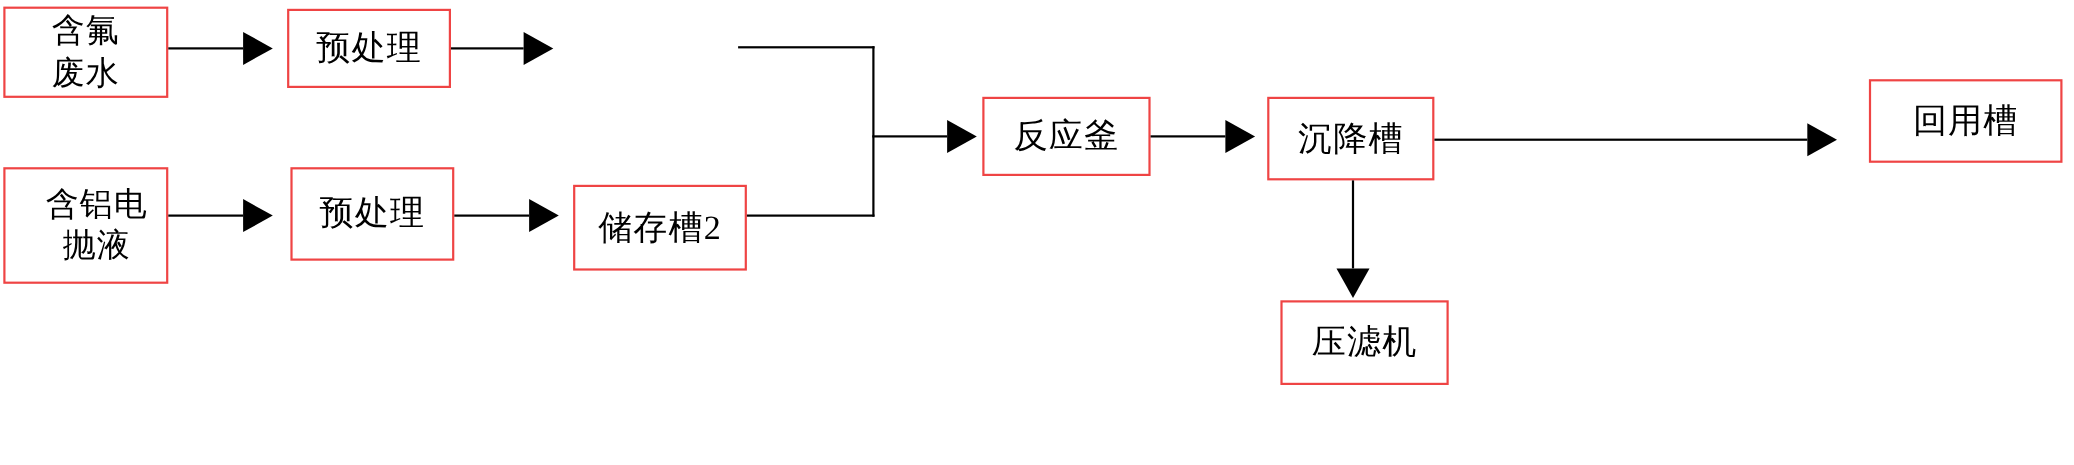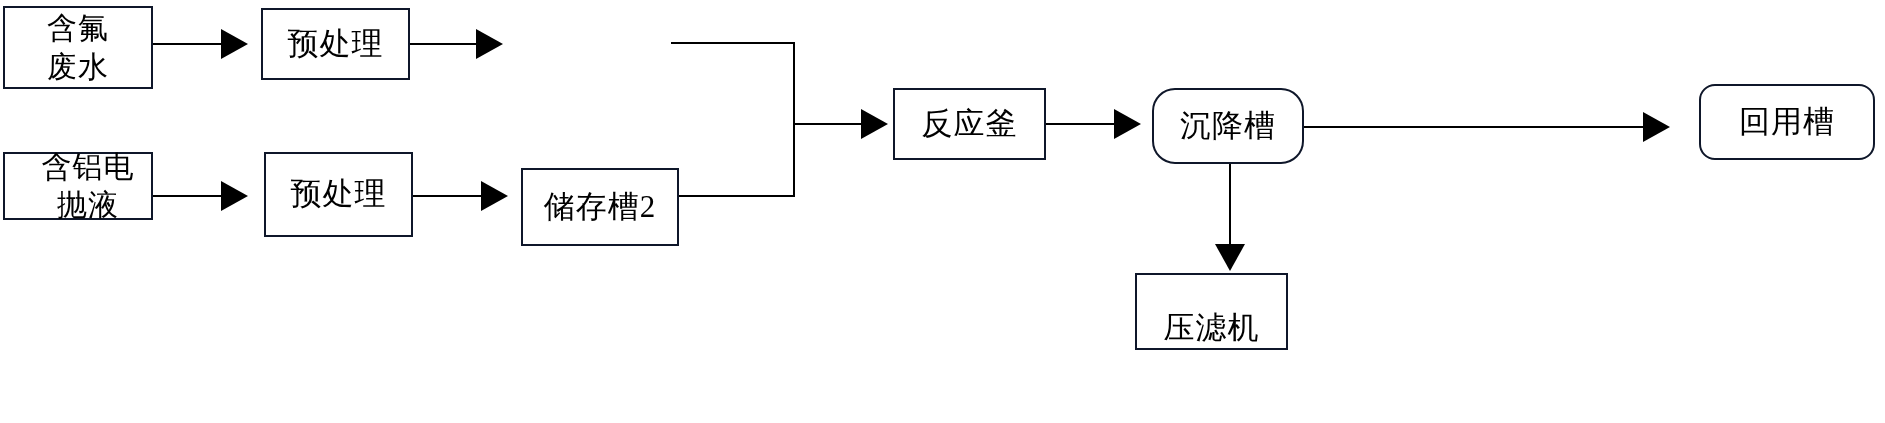--- a/index.html
+++ b/index.html
@@ -13,21 +13,21 @@
   #canvas {
     position: relative;
     width: 1885px;
     height: 423px;
     background: #ffffff;
     overflow: hidden;
   }
   .node {
     position: absolute;
     box-sizing: border-box;
-    border: 2px solid #0f172a;
+    border: 2px solid #ef4444;
     background: #ffffff;
     display: flex;
     align-items: center;
     justify-content: center;
     text-align: center;
     color: #000000;
     font-size: 31px;
     line-height: 1.30;
     letter-spacing: 1px;
     white-space: pre-line;
@@ -68,46 +68,46 @@
   <div class="node two-line" style="left:3px;   top:6px;   width:150px; height:83px;">
     <span>含氟
 废水</span>
   </div>
 
   <div class="node" style="left:261px; top:8px;   width:149px; height:72px;">
     <span>预处理</span>
   </div>
 
 
-  <div class="node two-line" style="left:3px;   top:152px; width:150px; height:68px;padding-left:20px;">
+  <div class="node two-line" style="left:3px;   top:152px; width:150px; height:106px;padding-left:20px;">
     <span>含铝电
 抛液</span>
   </div>
 
   <div class="node" style="left:264px; top:152px; width:149px; height:85px;">
     <span>预处理</span>
   </div>
 
   <div class="node" style="left:521px; top:168px; width:158px; height:78px;text-align:center;">
     <span>储存槽2</span>
   </div>
 
   <div class="node" style="left:893px; top:88px;  width:153px; height:72px;text-align:right;">
     <span>反应釜</span>
   </div>
 
-  <div class="node" style="left:1152px; top:88px; width:152px; height:76px;border-radius:23px;">
+  <div class="node" style="left:1152px; top:88px; width:152px; height:76px;">
     <span>沉降槽</span>
   </div>
 
-  <div class="node" style="left:1699px; top:84px; width:176px; height:76px;border-radius:16px;">
+  <div class="node" style="left:1699px; top:72px; width:176px; height:76px;">
     <span>回用槽</span>
   </div>
 
-  <div class="node" style="left:1135px; top:273px; width:153px; height:77px;align-items:flex-end;">
+  <div class="node" style="left:1164px; top:273px; width:153px; height:77px;">
     <span>压滤机</span>
   </div>
 
   <div class="edge h" style="left:153px; top:43px; width:68px;"></div>
   <div class="arrow-r" style="left:221px; top:29px;"></div>
 
   <div class="edge h" style="left:410px; top:43px; width:66px;"></div>
   <div class="arrow-r" style="left:476px; top:29px;"></div>
 
   <div class="edge h" style="left:153px; top:195px; width:68px;"></div>

